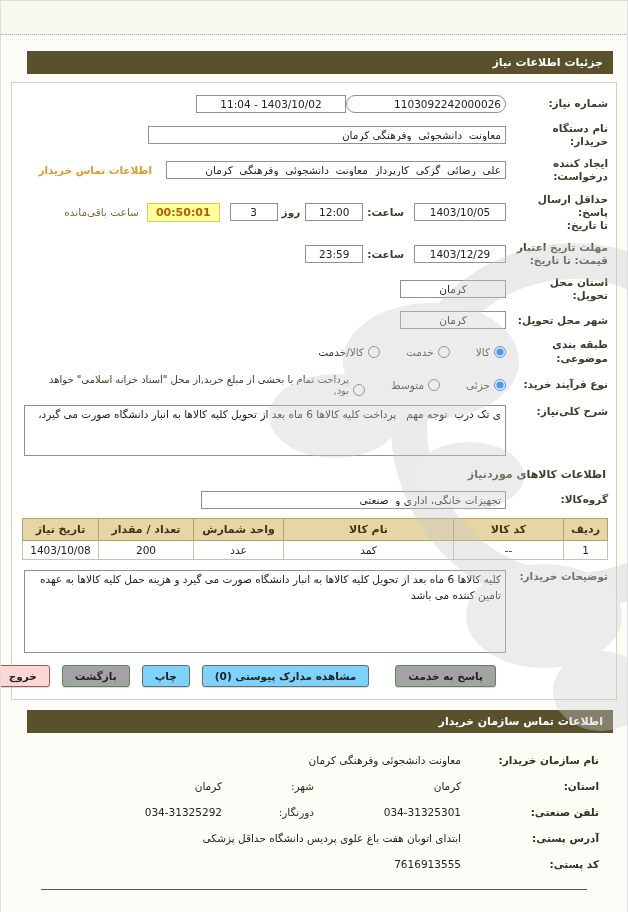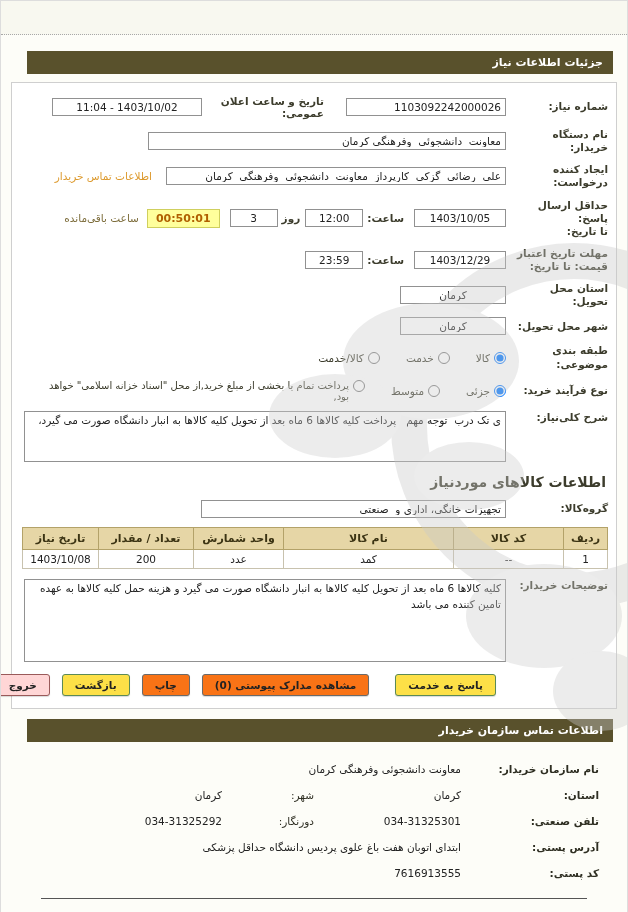--- a/index.html
+++ b/index.html
@@ -33,58 +33,58 @@
   .lbl2 { font-weight:bold; color:#3c3c2c; margin:0 10px 0 4px; }
   input.box, textarea.box {
     border:1px solid #919191; background:#fff; height:18px; font-size:10.5px;
     font-family:inherit; padding:1px 4px; color:#222;
   }
   textarea.box { height:auto; resize:none; line-height:1.5; }
   .w160{width:160px}.w150{width:150px}.w360{width:358px}.w340{width:340px}
   .w90{width:92px}.w60{width:58px}.w48{width:48px;text-align:center}
   .w105{width:106px}.w305{width:305px}
   .gap20{margin-right:22px}
-  .link { color:#dd9a2e; font-weight:normal; font-size:10.5px; margin-right:14px; cursor:pointer; text-decoration:none; }
+  .link { color:#dd9a2e; font-weight:bold; font-size:10.5px; margin-right:14px; cursor:pointer; text-decoration:none; }
   .countdown {
     background:#ffff9c; border:1px solid #cfcf5e; color:#b05f00; font-weight:bold;
     font-size:11px; padding:2px 8px; margin-right:10px; direction:ltr;
   }
   .remaining { color:#7d6d3c; font-weight:normal; margin-right:8px; }
-  .radio-item { display:flex; align-items:flex-start; margin-left:26px; }
+  .radio-item { display:flex; align-items:flex-end; margin-left:26px; }
   .radio-item input { margin-left:4px; width:12px; height:12px; }
   .radio-item span { color:#3c3c2c; }
   .note-text { color:#3c3c2c; font-size:10px; }
-  .subhead { font-size:14px; font-weight:bold; color:#3c3c2c; margin:12px 2px 10px; }
+  .subhead { font-size:11px; font-weight:bold; color:#3c3c2c; margin:12px 2px 10px; }
 
   table.goods { width:100%; border-collapse:collapse; margin:4px 0 10px; font-size:10.5px; }
   table.goods th {
     background:#e6d6a6; border:1px solid #b3a269; color:#3c3414;
     font-weight:bold; padding:4px 3px; font-size:11px;
   }
   table.goods td { border:1px solid #c8c2ae; background:#fff; text-align:center; padding:3px; color:#222; }
 
   .btnrow { display:flex; align-items:center; margin-top:12px; padding-right:112px; }
   .btn {
-    border:1px solid #6a6a6a; border-radius:3px; background:#f97316; font-family:inherit;
+    border:1px solid #6a6a6a; border-radius:3px; background:#7dd3fc; font-family:inherit;
     font-size:10.5px; font-weight:bold; color:#222; padding:4px 12px; margin-left:12px;
     box-shadow:0 1px 1px rgba(0,0,0,.15); cursor:pointer; white-space:nowrap;
   }
-  .btn.green { background:#fde047; border-color:#5b8a57; }
+  .btn.green { background:#a3a3a3; border-color:#5b8a57; }
   .btn.pink { background:#ffd6d6; border-color:#9a5a5a; }
   .btn.gapL { margin-left:26px; }
 
   
   .contact { position:relative; z-index:2; padding:14px 14px 18px; font-size:10.5px; }
   .crow { display:flex; align-items:flex-start; padding:7px 14px; }
   .crow .clbl { width:138px; font-weight:bold; color:#2e2e22; flex:none; }
   .crow .cval { color:#222; }
   .crow .pair { display:flex; width:50%; }
   .crow .pair .clbl2 { width:92px; font-weight:normal; color:#2e2e22; flex:none; }
   .divider { border:0; border-top:1px solid #555; margin:12px 26px 12px 26px; }
-  .ltr { direction:ltr; unicode-bidi:embed; }
+  .ltr { direction:ltr; unicode-bidi:embed;border-radius:9px; }
 </style>
 </head>
 <body>
 
 <div class="page">
 
   <svg class="watermark" width="628" height="540" viewBox="0 0 628 540">
     <g fill="none" stroke="#c9c9c9" stroke-width="36">
       <circle cx="575" cy="215" r="165"></circle>
     </g>
@@ -100,21 +100,20 @@
   <div class="topstrip"></div>
   <div class="spacer"></div>
 
   <div class="barhdr">جزئیات اطلاعات نیاز</div>
 
   <div class="panel">
 
     <div class="frow">
       <div class="lbl">شماره نیاز:</div>
       <input class="box w160 ltr" style="text-align: right;" readonly="" value="1103092242000026">
-      <div class="lbl2 gap20" style="width:118px">تاریخ و ساعت اعلان عمومی:</div>
       <input class="box w150" style="text-align: center;" readonly="" value="1403/10/02 - 11:04">
     </div>
 
     <div class="frow">
       <div class="lbl">نام دستگاه خریدار:</div>
       <input class="box w360" readonly="" value="معاونت  دانشجوئی  وفرهنگی کرمان" style="">
     </div>
 
     <div class="frow">
       <div class="lbl">ایجاد کننده درخواست:</div>

